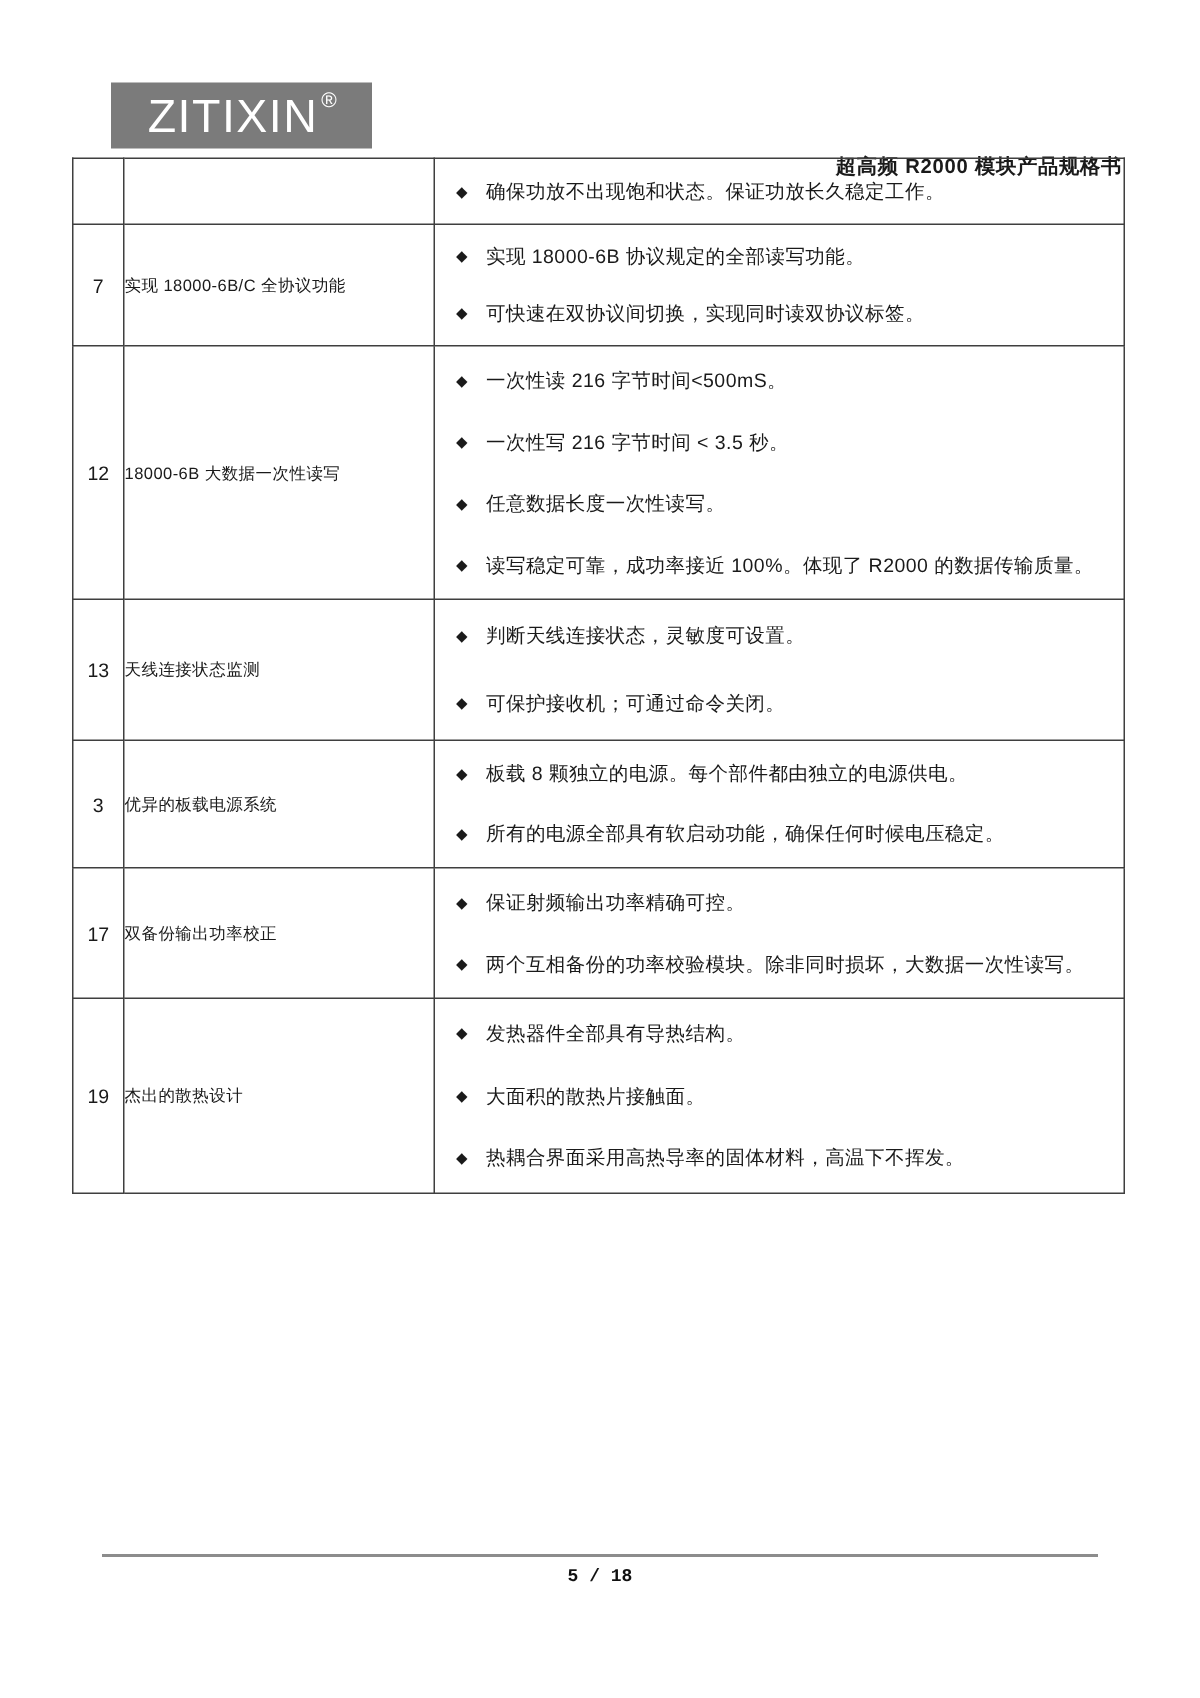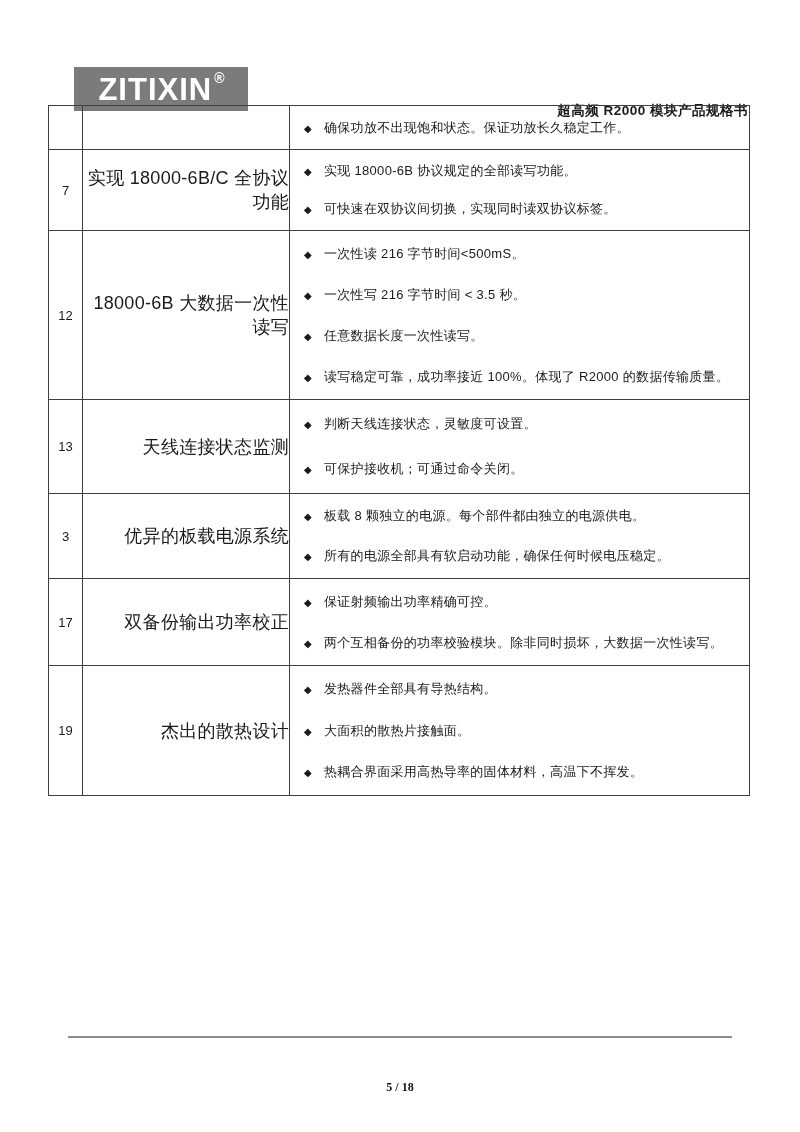--- a/index.html
+++ b/index.html
@@ -3,42 +3,42 @@
 <meta charset="utf-8">
 <style>
   html,body{margin:0;padding:0;}
   body{
     width:800px;height:1132px;position:relative;background:#ffffff;
     font-family:"Liberation Sans","DejaVu Sans",sans-serif;
     color:#1a1a1a;overflow:hidden;
   }
   
   .logo{
-    position:absolute;left:74px;top:67px;width:174px;height:44px;
+    position:absolute;left:74px;top:55px;width:174px;height:44px;
     background:#7b7b7b;color:#ffffff;
     display:flex;align-items:center;justify-content:center;
-    font-size:31px;font-weight:700;letter-spacing:1px;line-height:1;
+    font-size:31px;font-weight:400;letter-spacing:1px;line-height:1;
   }
   .logo .reg{font-size:14px;vertical-align:top;position:relative;top:-11px;left:2px;}
   .doc-title{
     position:absolute;right:52px;top:79px;
     font-size:13.5px;font-weight:600;letter-spacing:.5px;margin-top:23px;
   }
   
   table.features{
     position:absolute;left:48px;top:105px;width:702px;
     border-collapse:collapse;table-layout:fixed;
   }
   table.features td{
     border:1px solid #3f3f3f;padding:0;vertical-align:middle;
   }
   col.c1{width:34px;}
   col.c2{width:207px;}
   td.num{text-align:center;font-size:13px;}
-  td.title{text-align:right;font-size:18px;letter-spacing:.3px;}
+  td.title{text-align:left;font-size:11px;letter-spacing:.3px;}
   td.desc{vertical-align:top;}
   .wrap{
     display:flex;flex-direction:column;justify-content:space-around;
     box-sizing:border-box;padding:2px 6px 2px 12px;
   }
   .bullet{display:flex;align-items:flex-start;font-size:13px;line-height:1.35;letter-spacing:.3px;}
   .diamond{font-size:10px;margin:3px 12px 0 2px;flex:0 0 auto;}
   
   tr.h43{height:43px}  .h43 .wrap{height:43px}
   tr.h80{height:80px}  .h80 .wrap{height:80px}
@@ -48,22 +48,22 @@
   tr.h84{height:84px}  .h84 .wrap{height:84px}
   tr.h40{height:40px}  .h40 .wrap{height:40px}
   tr.h86{height:86px}  .h86 .wrap{height:86px}
   tr.h129{height:129px}.h129 .wrap{height:129px}
   
   .footer-rule{
     position:absolute;left:68px;top:1036px;width:664px;height:2px;
     background:#8c8c8c;
   }
   .page-num{
-    position:absolute;left:0;top:1080px;width:800px;text-align:center;
-    font-family:Liberation Serif, serif;
+    position:absolute;left:0;top:1044px;width:800px;text-align:center;
+    font-family:Liberation Mono, monospace;
     font-weight:bold;font-size:12px;color:#111;
   }
 </style>
 </head>
 <body>
 
 <div class="logo">
   <span>ZITIXIN</span>
     <span class="reg">®</span>
 </div>

